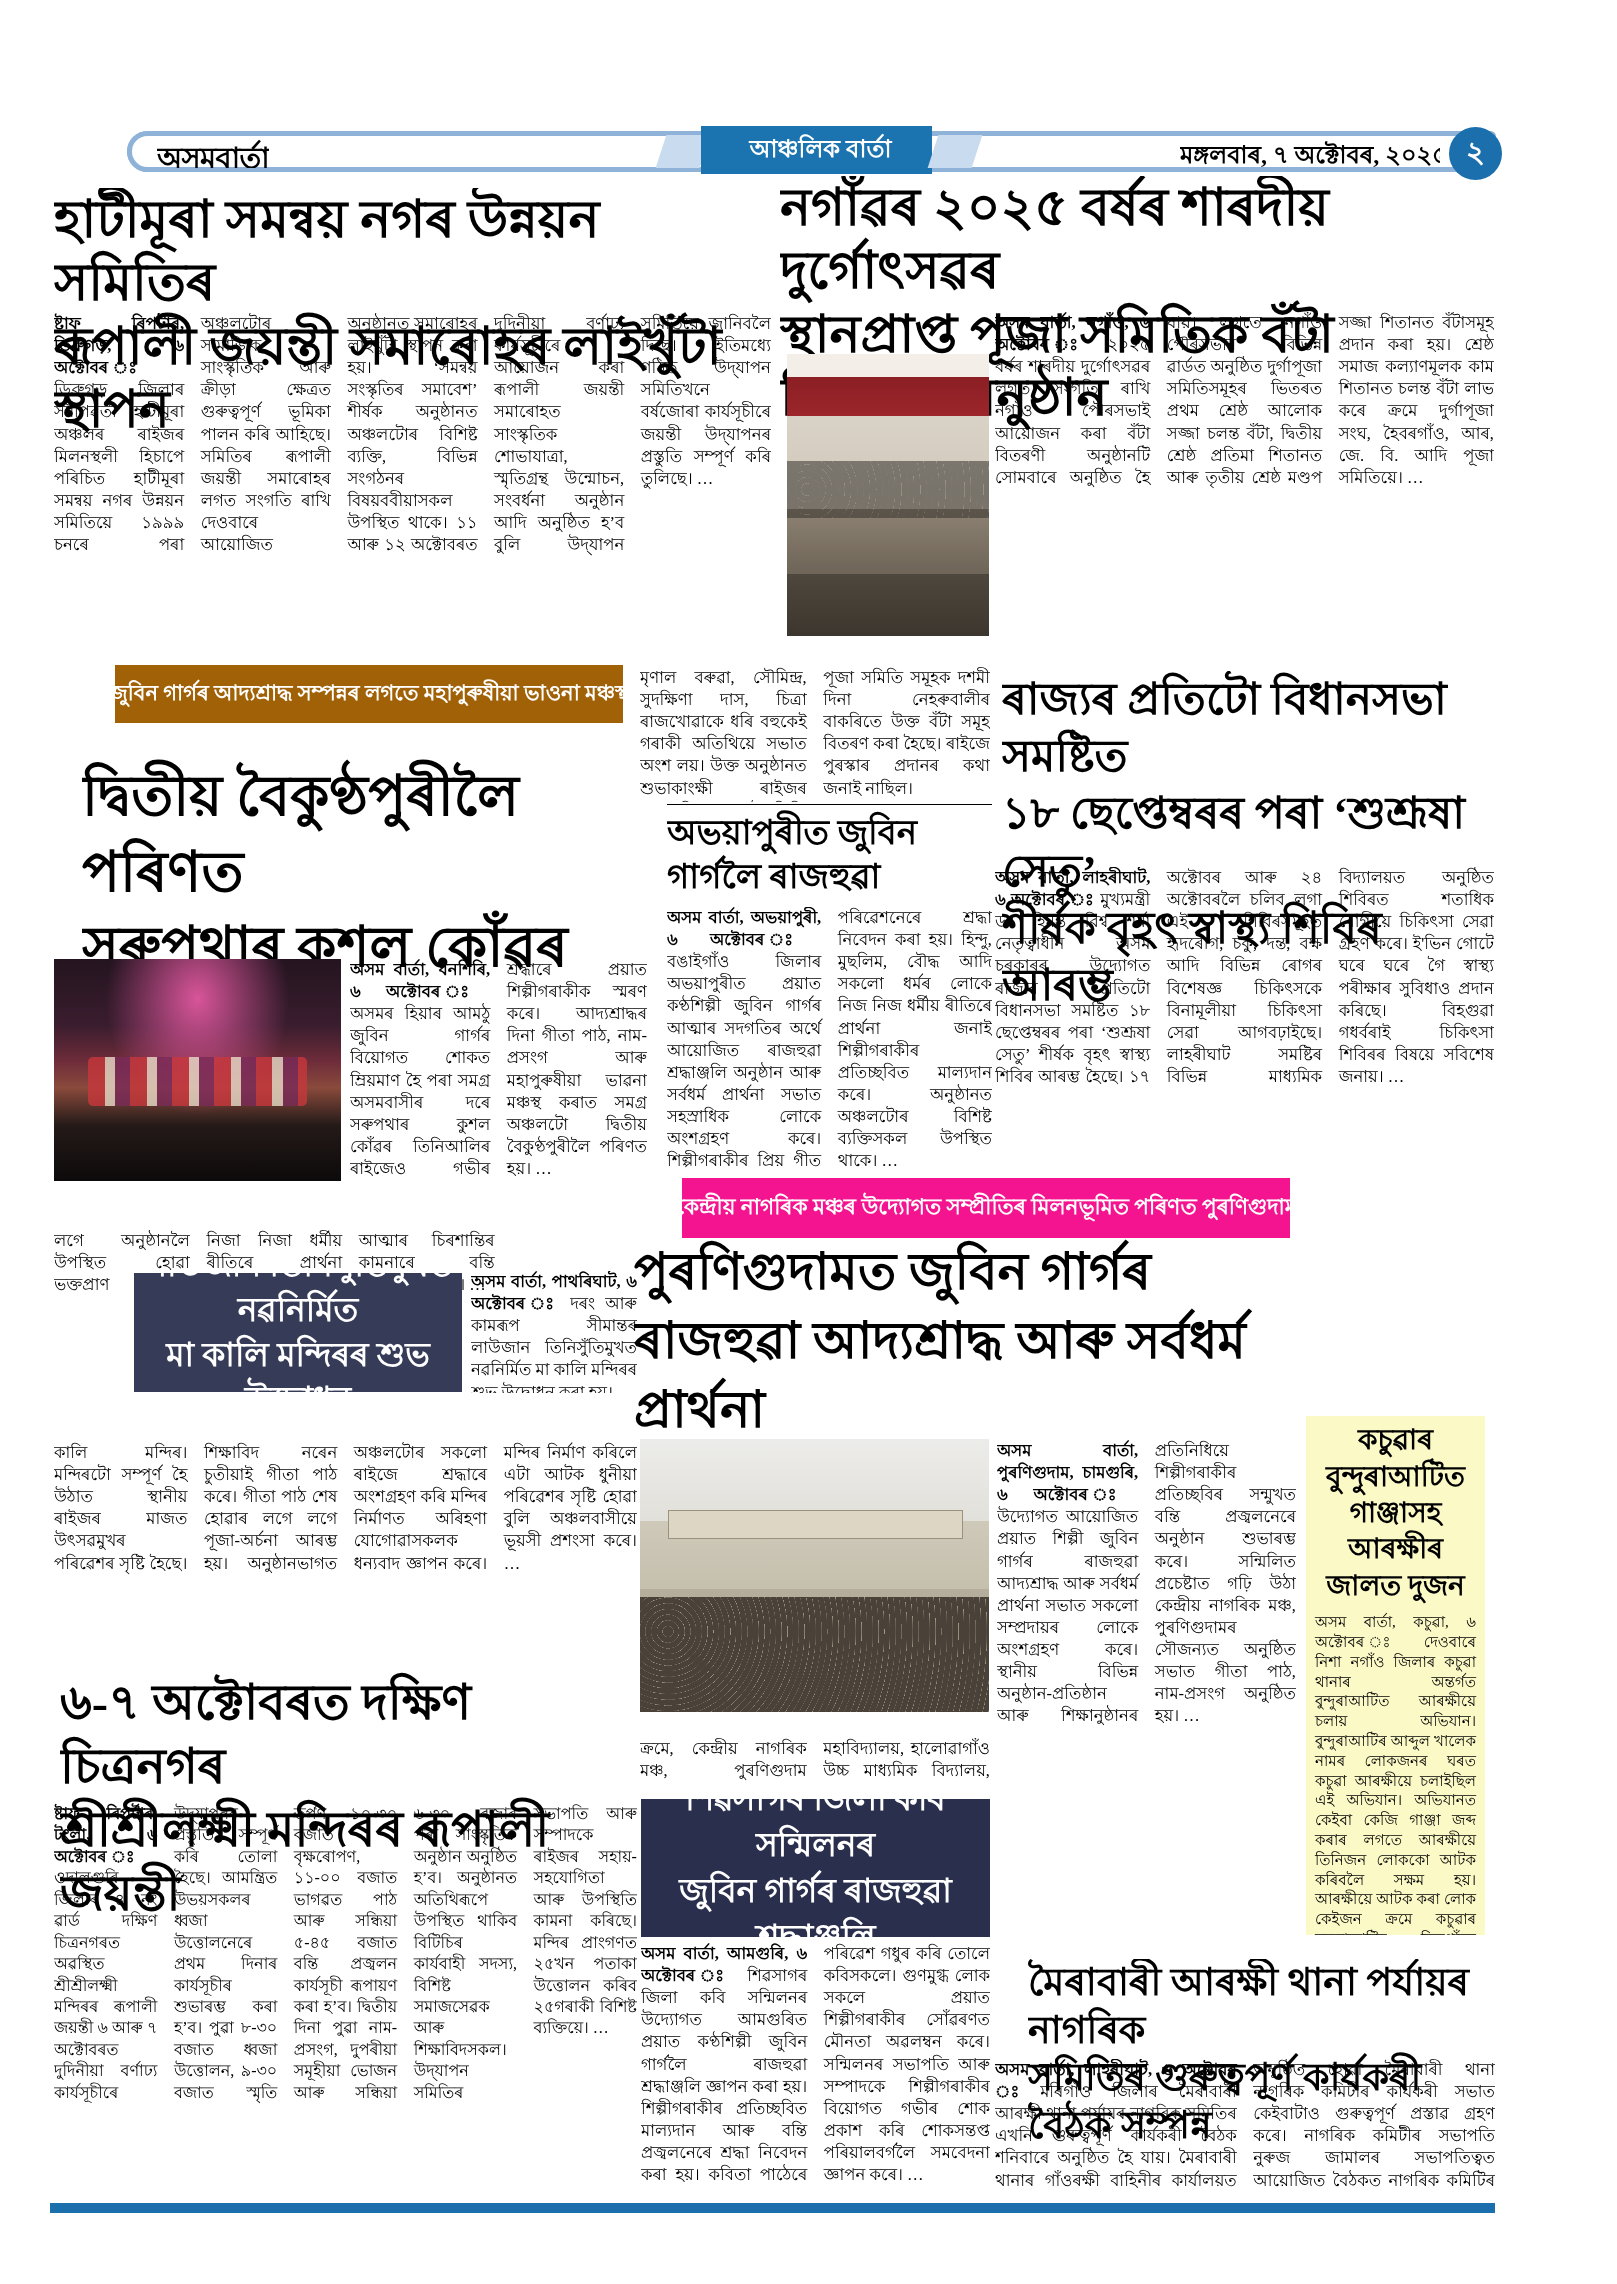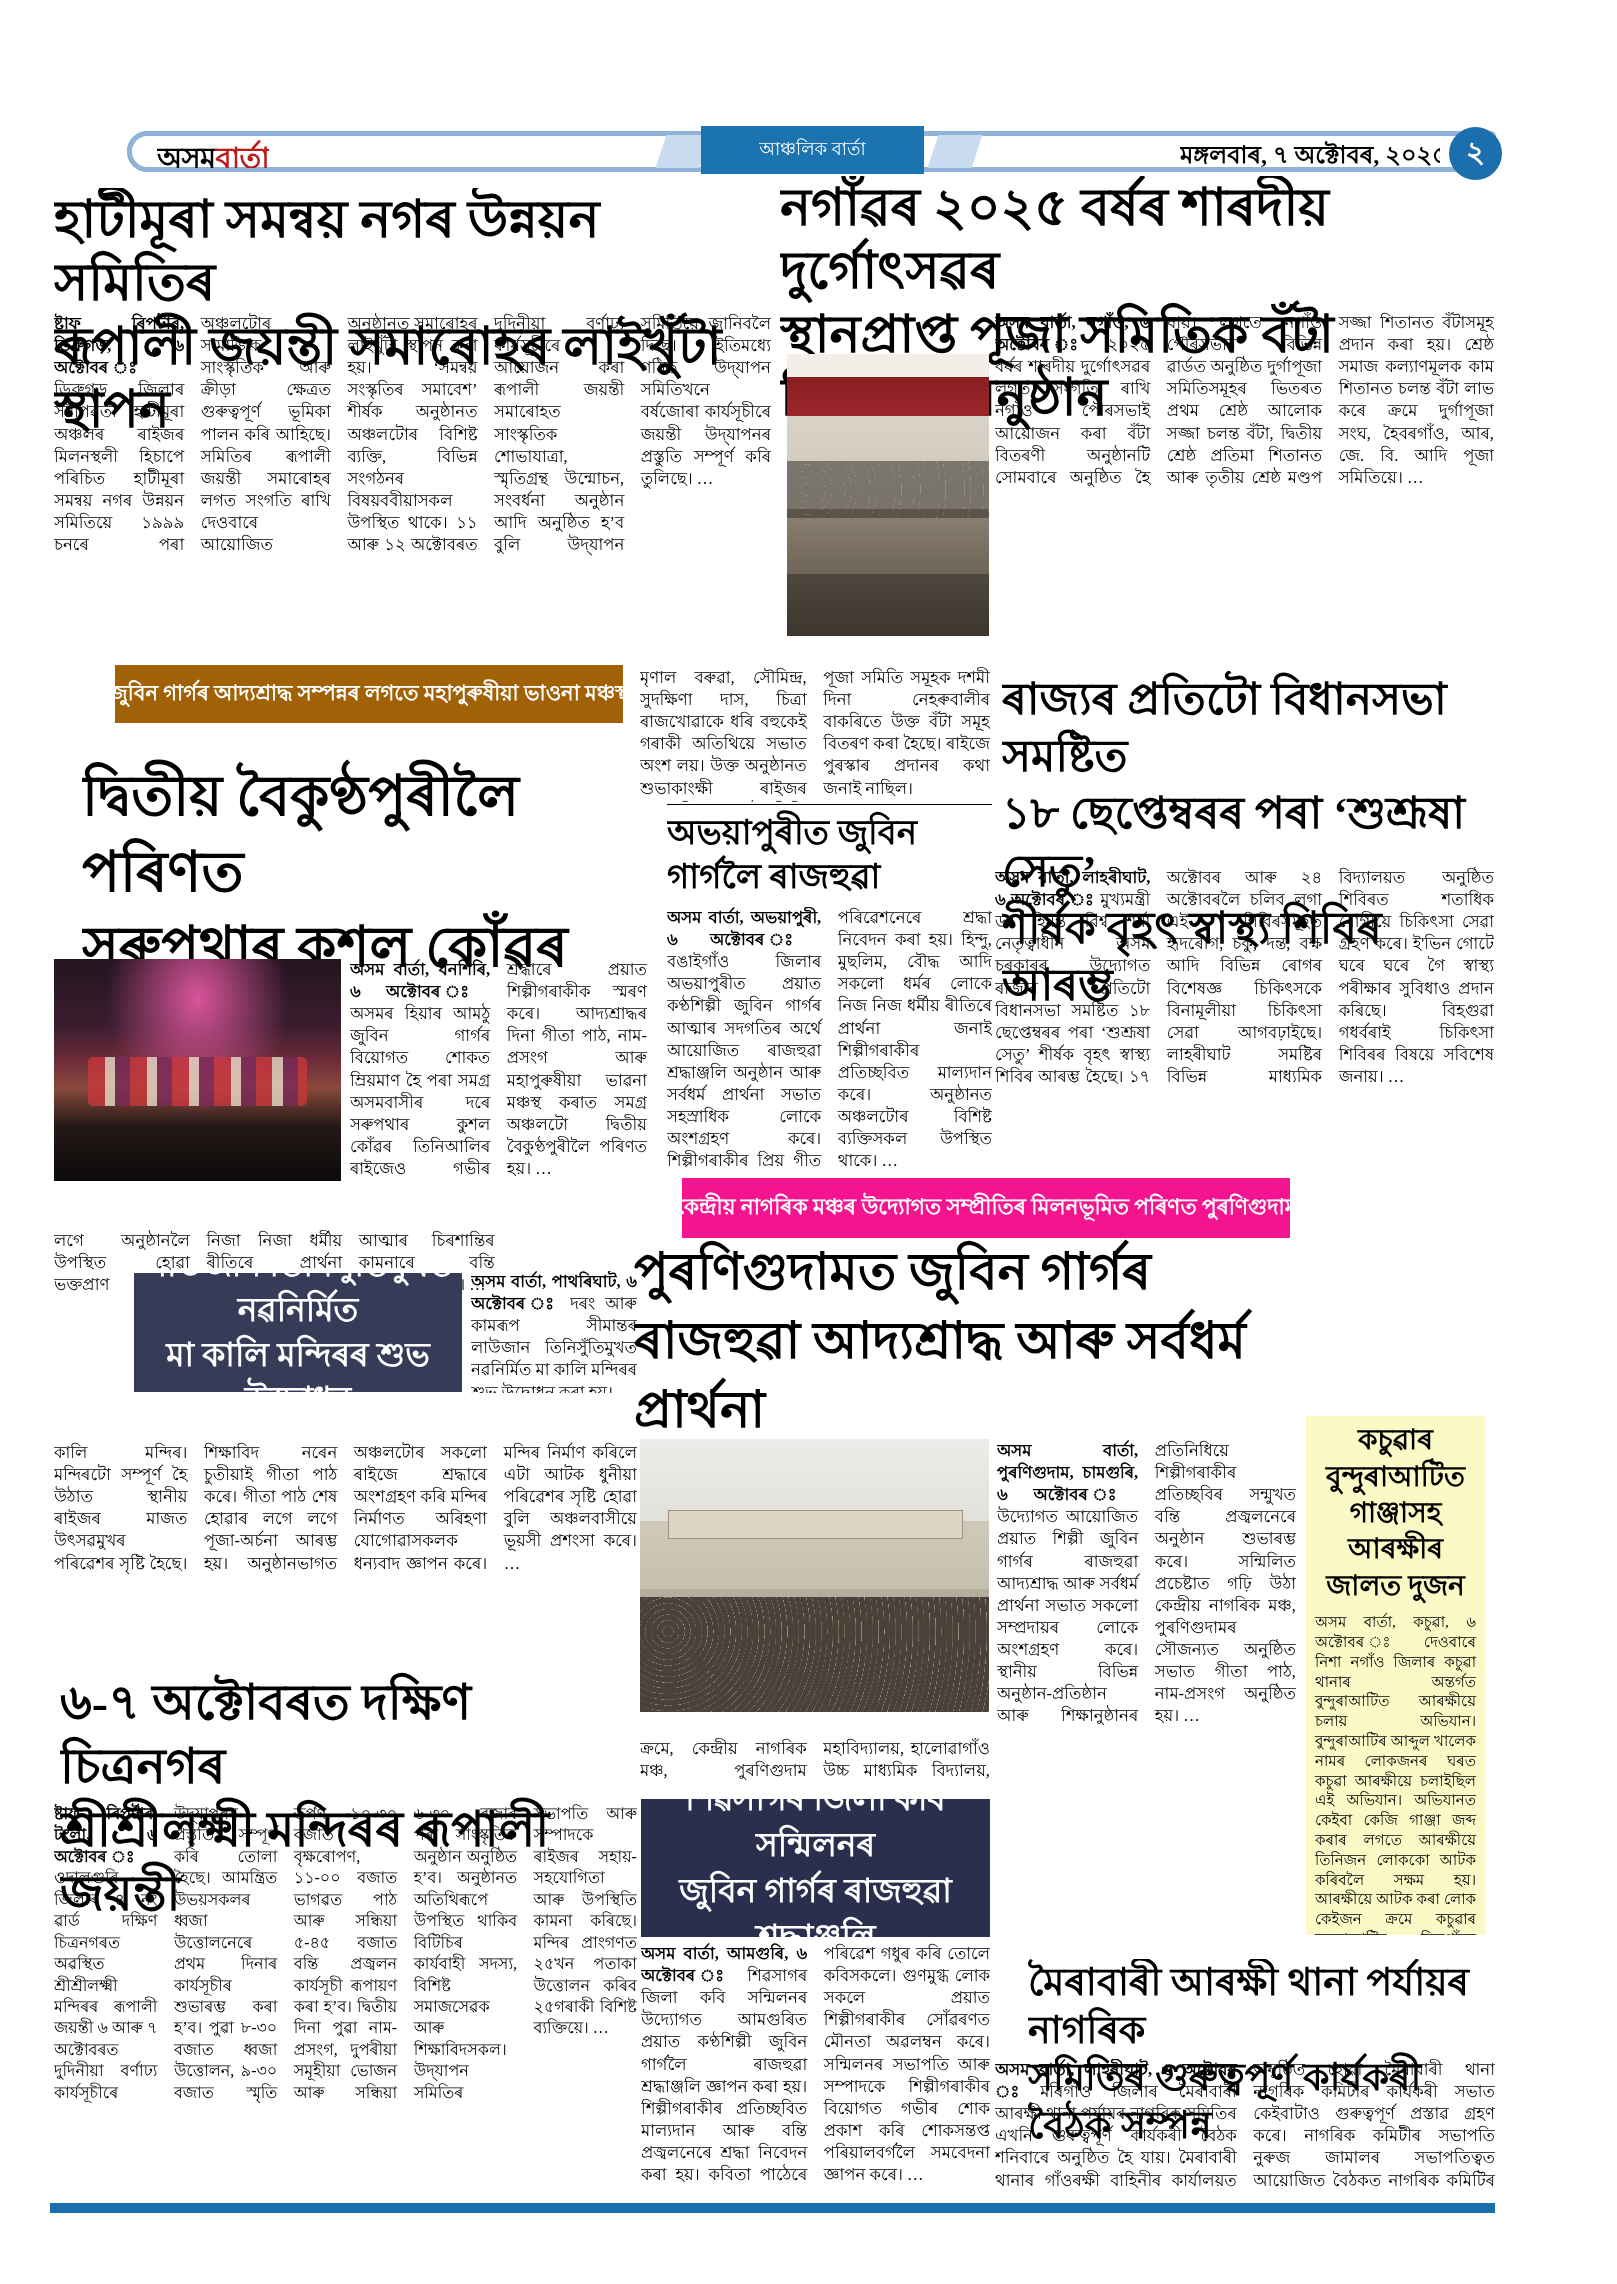--- a/index.html
+++ b/index.html
@@ -2,23 +2,23 @@
 <html style="font-size:10px"><head>
 <meta charset="utf-8">
 <style>
   html,body{margin:0;padding:0;background:#ffffff;}
   body{width:1618px;height:2284px;position:relative;font-family:"Liberation Serif","DejaVu Serif",serif;color:#000;}
   .abs{position:absolute;overflow:hidden;}
   
   .mast-bar{left:127px;top:131px;width:1369px;height:41px;border:5.7px solid #8fb3d8;border-radius:25px 6.3px 6.3px 25px;background:#fff;box-sizing:border-box;}
   .mast-cap{left:127px;top:131px;width:44px;height:41px;background:#8fb3d8;border-radius:25px 0 0 25px;}
   .logo{left:157px;top:135px;height:33px;font-size:29px;font-weight:bold;letter-spacing:-0.6px;white-space:nowrap;}
-  .logo .red{color:#b91c1c;}
+  .logo .red{color:#000000;}
   .wedge{top:135px;width:44px;height:33px;background:#c9dbee;transform:skewX(-18deg);}
-  .sect-box{left:701px;top:126px;width:223px;height:48px;background:#1b74b0;color:#fff;display:flex;align-items:center;justify-content:center;font-size:18px;font-weight:normal;white-space:nowrap;}
+  .sect-box{left:701px;top:126px;width:223px;height:48px;background:#1b74b0;color:#fff;display:flex;align-items:center;justify-content:center;font-size:24px;font-weight:bold;white-space:nowrap;padding-left:8px;}
   .date{left:1180px;top:136px;width:260px;font-size:24px;font-weight:bold;text-align:right;white-space:nowrap;}
   .page-circle{left:1449px;top:127px;width:53px;height:53px;border-radius:50%;background:#1b6fad;color:#fff;display:flex;align-items:center;justify-content:center;font-size:29px;font-weight:bold;}
   
   .hl{font-weight:bold;line-height:1.22;color:#000;}
   .hl-a{left:54px;top:188px;width:717px;font-size:52px;}
   .hl-b{left:780px;top:176px;width:714px;font-size:52px;}
   .hl-c{left:82px;top:759px;width:571px;font-size:56px;line-height:1.35;}
   .hl-d{left:1002px;top:671px;width:492px;font-size:44px;line-height:1.3;}
   .hl-e{left:667px;top:804px;width:325px;font-size:34px;border-top:1.9px solid #000;padding-top:6.3px;line-height:1.3;}
   .hl-f{left:634px;top:1238px;width:663px;font-size:51px;line-height:1.35;}

